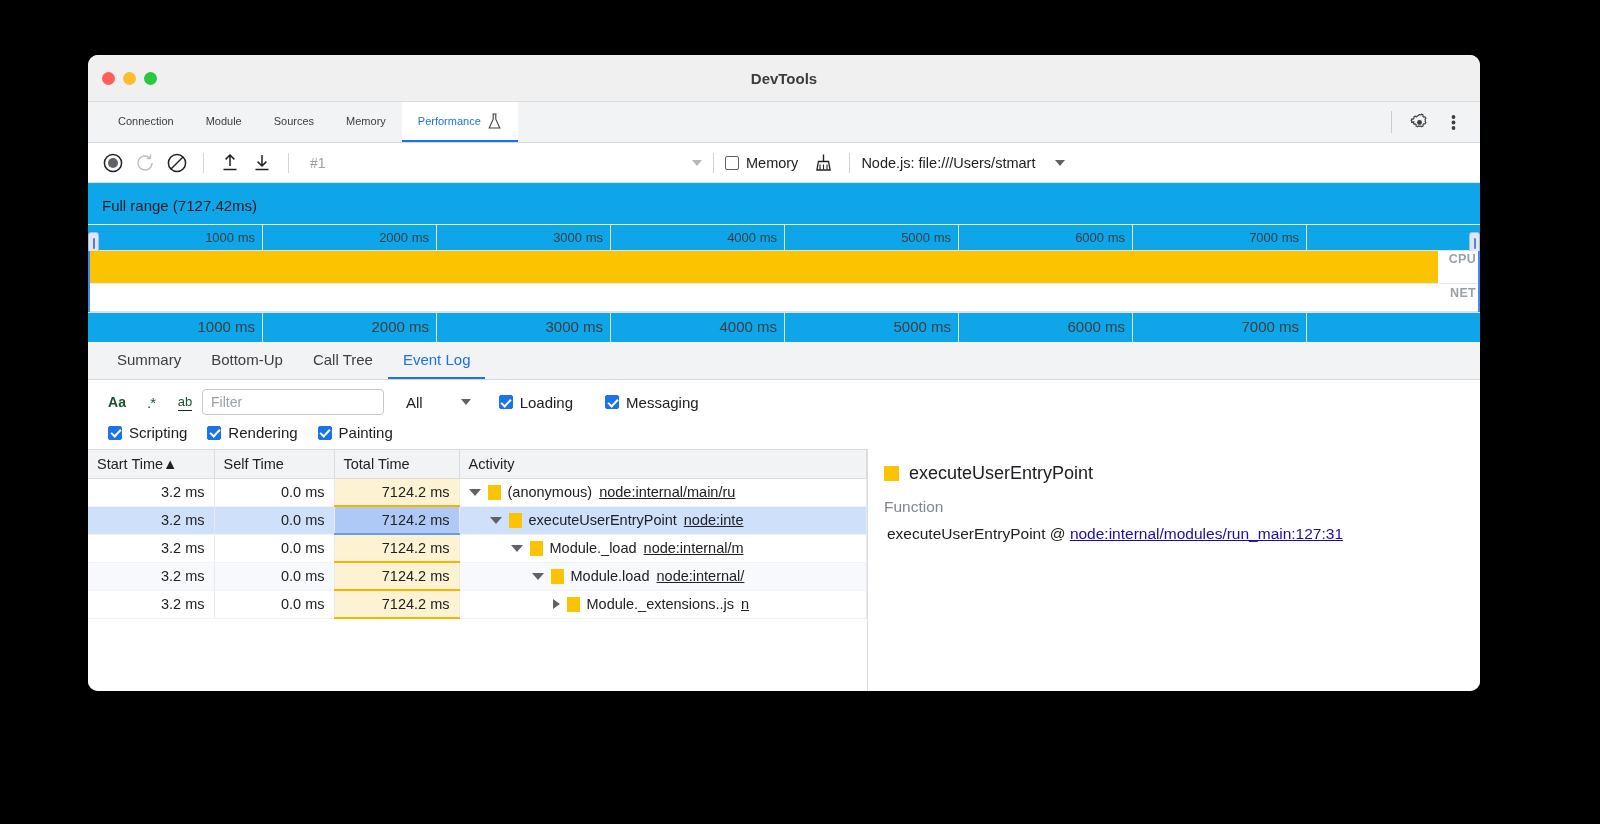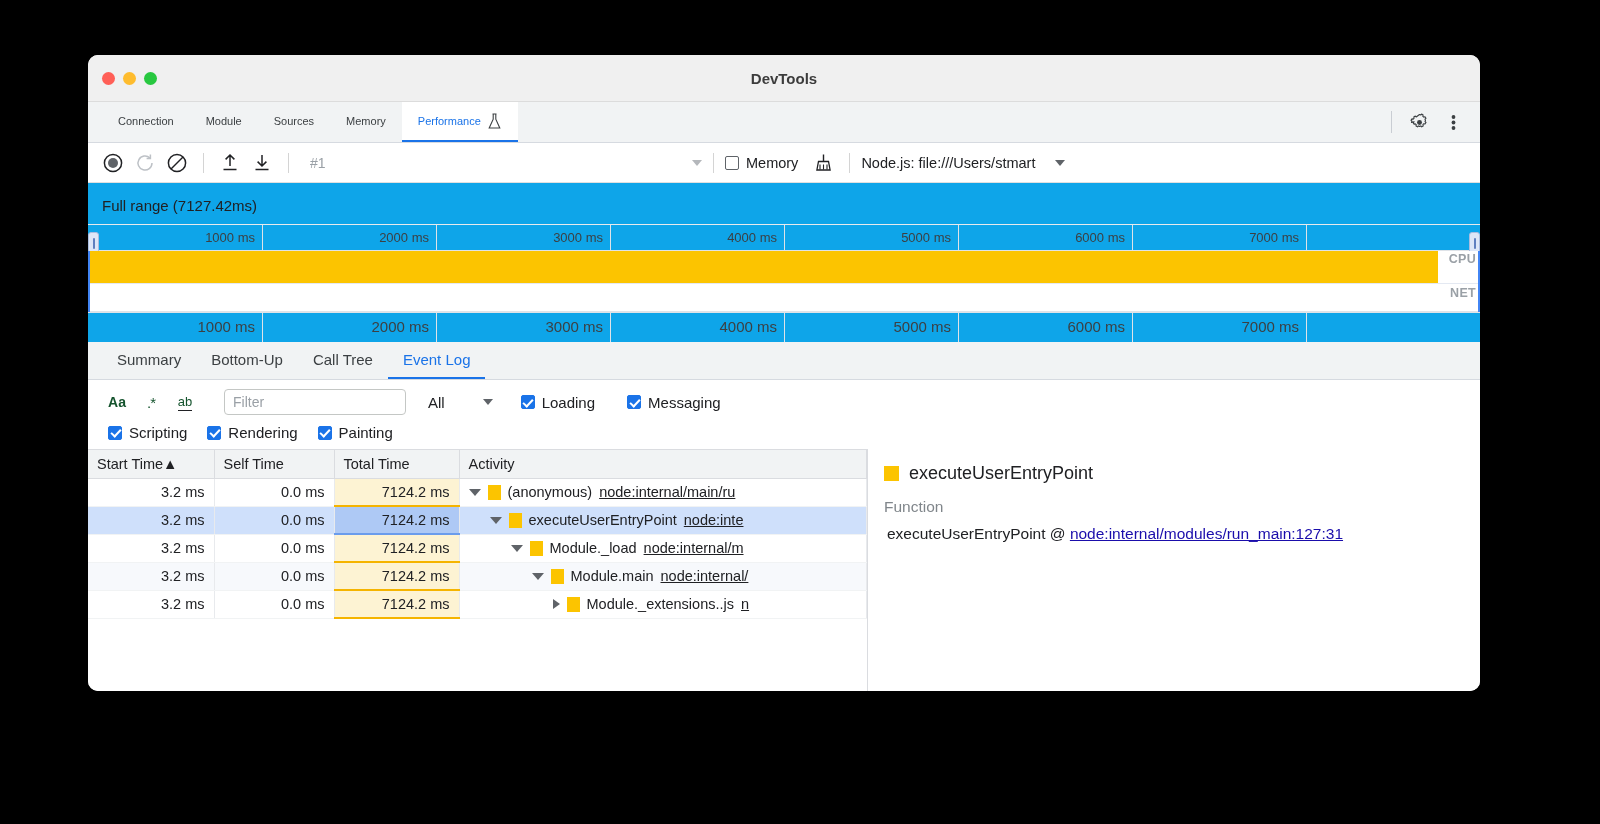--- a/index.html
+++ b/index.html
@@ -199,21 +199,21 @@
     font-size: 14px; color: #14532d; cursor: default;
   }
   .ficon.aa { font-weight: bold; font-size: 14px; }
   .ficon.star { font-size: 15px; letter-spacing: -1px; }
   .ficon.ab { font-size: 13px; border-bottom: 0; position: relative; }
   .ficon.ab span { border-bottom: 1.5px solid #202124; padding-bottom: 1px; }
   .filter-input {
     width: 182px; height: 26px;
     border: 1px solid #c4c7c5; border-radius: 4px;
     background: #fff; font-size: 14px; color: #14532d;
-    padding: 0 8px; margin-left: 22px;
+    padding: 0 8px; margin-left: 0;
     font-family: "Liberation Sans", sans-serif;
     outline: none;
   }
   .filter-input::placeholder { color: #9aa0a6; }
   .all-select {
     display: flex; align-items: center; gap: 38px;
     margin-left: 22px; font-size: 15px; color: #202124;
     cursor: default;
   }
   .chk-group { display: flex; align-items: center; gap: 32px; margin-left: 28px; }
@@ -558,21 +558,21 @@
                 </td>
               </tr>
               <tr class="alt">
                 <td class="num">3.2 ms</td>
                 <td class="num">0.0 ms</td>
                 <td class="total">7124.2 ms</td>
                 <td>
                   <div class="act" style="padding-left: 63px;">
                     <div class="tri"></div>
                     <span class="swatch"></span>
-                    <span class="act-name">Module.main</span>
+                    <span class="act-name">Module.load</span>
                     <span class="act-url">node:internal/</span>
                   </div>
                 </td>
               </tr>
               <tr>
                 <td class="num">3.2 ms</td>
                 <td class="num">0.0 ms</td>
                 <td class="total">7124.2 ms</td>
                 <td>
                   <div class="act" style="padding-left: 84px;">

